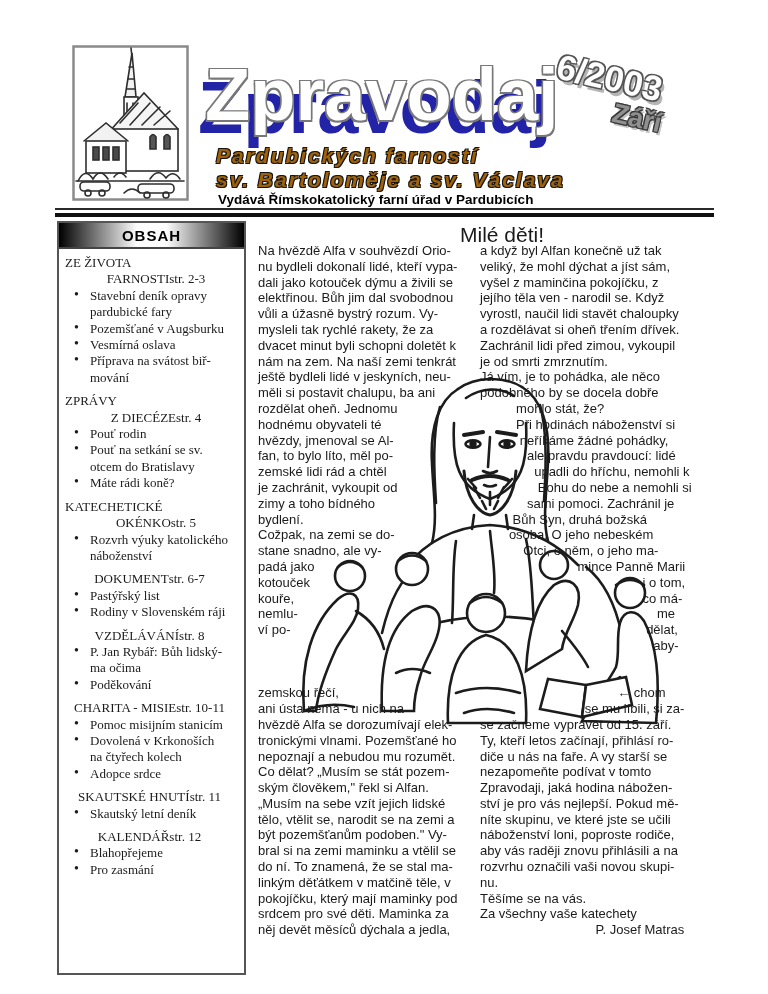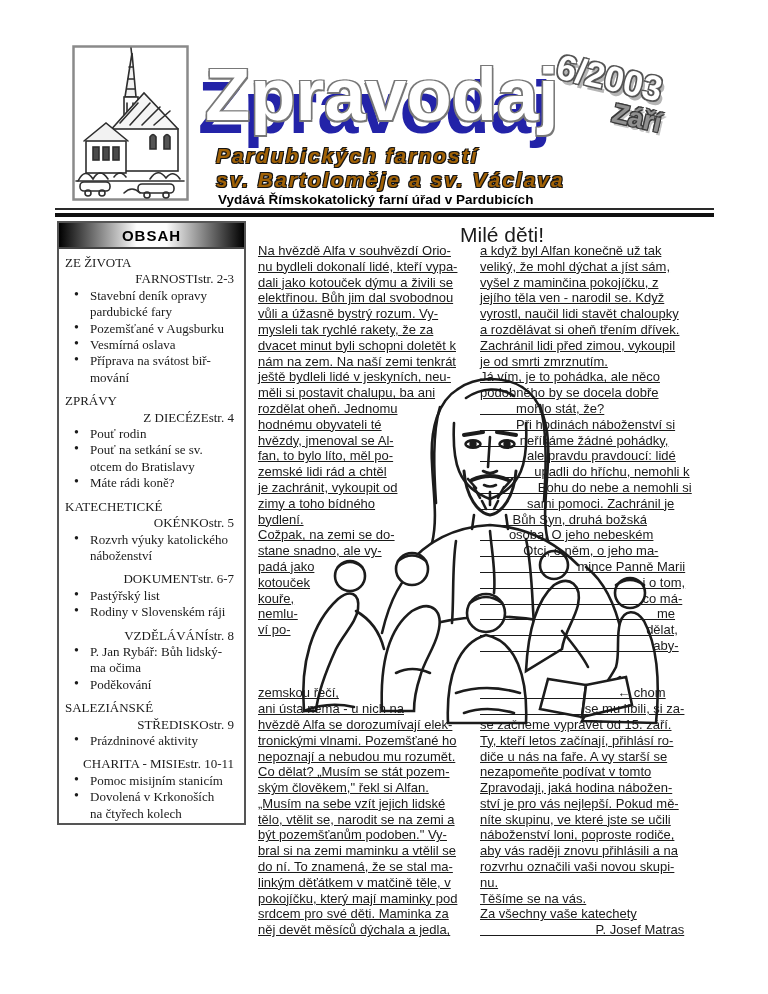--- a/index.html
+++ b/index.html
@@ -22,37 +22,37 @@
   .subtitle{position:absolute;left:216px;font-size:21px;font-weight:bold;font-style:italic;
      letter-spacing:2px;color:#a16207;white-space:nowrap;
      text-shadow:-1px -1px 0 #151515,1px -1px 0 #151515,-1px 1px 0 #151515,1px 1px 0 #151515;}
   .subtitle.l1{top:144px;}
   .subtitle.l2{top:168px;}
   .publisher{position:absolute;left:218px;top:192px;font-size:13.5px;font-weight:bold;color:#000;}
   .divider{position:absolute;left:55px;top:208px;width:659px;}
   .divider .thin{height:2px;background:#2a2a2a;margin-bottom:3px;}
   .divider .thick{height:4px;background:#101010;}
   
-  .obsah{position:absolute;left:57px;top:221px;width:189px;height:604px;border:2px solid #555;
+  .obsah{position:absolute;left:57px;top:221px;width:189px;height:754px;border:2px solid #555;
          box-sizing:border-box;overflow:hidden;background:#fff;}
   .obsah-header{height:24px;border-bottom:2px solid #444;display:flex;align-items:center;justify-content:center;
      background:linear-gradient(90deg,#000 0%,#fdfdfd 42%,#fdfdfd 58%,#000 100%);}
   .obsah-header span{font-size:15px;font-weight:bold;color:#000;letter-spacing:1px;}
   .toc{padding:6px 4px 0 6px;font-size:13px;line-height:16.4px;}
   .toc-section{margin-bottom:7px;font-family:Liberation Serif, serif;}
   .toc-h{white-space:pre-line;}
-  .toc-row{display:flex;justify-content:flex-end;padding-right:6px;}
+  .toc-row{display:flex;justify-content:center;padding-right:6px;}
   .toc-row.ind{padding-left:13px;}
   .toc-item{position:relative;padding-left:25px;white-space:pre-line;}
   .toc-item::before{content:"\2022";position:absolute;left:9px;top:-1px;font-size:14px;}
   
   .article{position:absolute;left:252px;top:221px;width:470px;height:722px;}
   .article-title{position:absolute;left:0;top:2px;width:464px;margin-left:18px;text-align:center;
      font-size:21px;font-weight:normal;}
-  .col{position:absolute;top:22px;white-space:pre;font-size:13px;line-height:15.8px;z-index:2;text-decoration:underline;}
+  .col{position:absolute;top:22px;white-space:pre;font-size:13px;line-height:15.8px;z-index:2;}
   .col.left{left:6px;width:232px;}
   .col.right{left:228px;width:226px;}
   .jesus-art{position:absolute;left:34px;top:150px;width:424px;height:356px;z-index:1;}
 </style>
 </head>
 <body>
 
 <div class="page">
 
   <div>
@@ -151,28 +151,20 @@
           <div class="toc-item">Rodiny v Slovenském ráji</div>
         </div>
         <div class="toc-section">
           <div class="toc-row">
             <span>VZDĚLÁVÁNÍ</span>
             <span>str. 8</span>
           </div>
           <div class="toc-item">P. Jan Rybář: Bůh lidský-
 ma očima</div>
           <div class="toc-item">Poděkování</div>
-        </div>
-        <div class="toc-section">
-          <div class="toc-h">SALEZIÁNSKÉ</div>
-          <div class="toc-row ind">
-            <span>STŘEDISKO</span>
-            <span>str. 9</span>
-          </div>
-          <div class="toc-item">Prázdninové aktivity</div>
         </div>
         <div class="toc-section">
           <div class="toc-row">
             <span>CHARITA - MISIE</span>
             <span>str. 10-11</span>
           </div>
           <div class="toc-item">Pomoc misijním stanicím</div>
           <div class="toc-item">Dovolená v Krkonoších
 na čtyřech kolech</div>
           <div class="toc-item">Adopce srdce</div>

